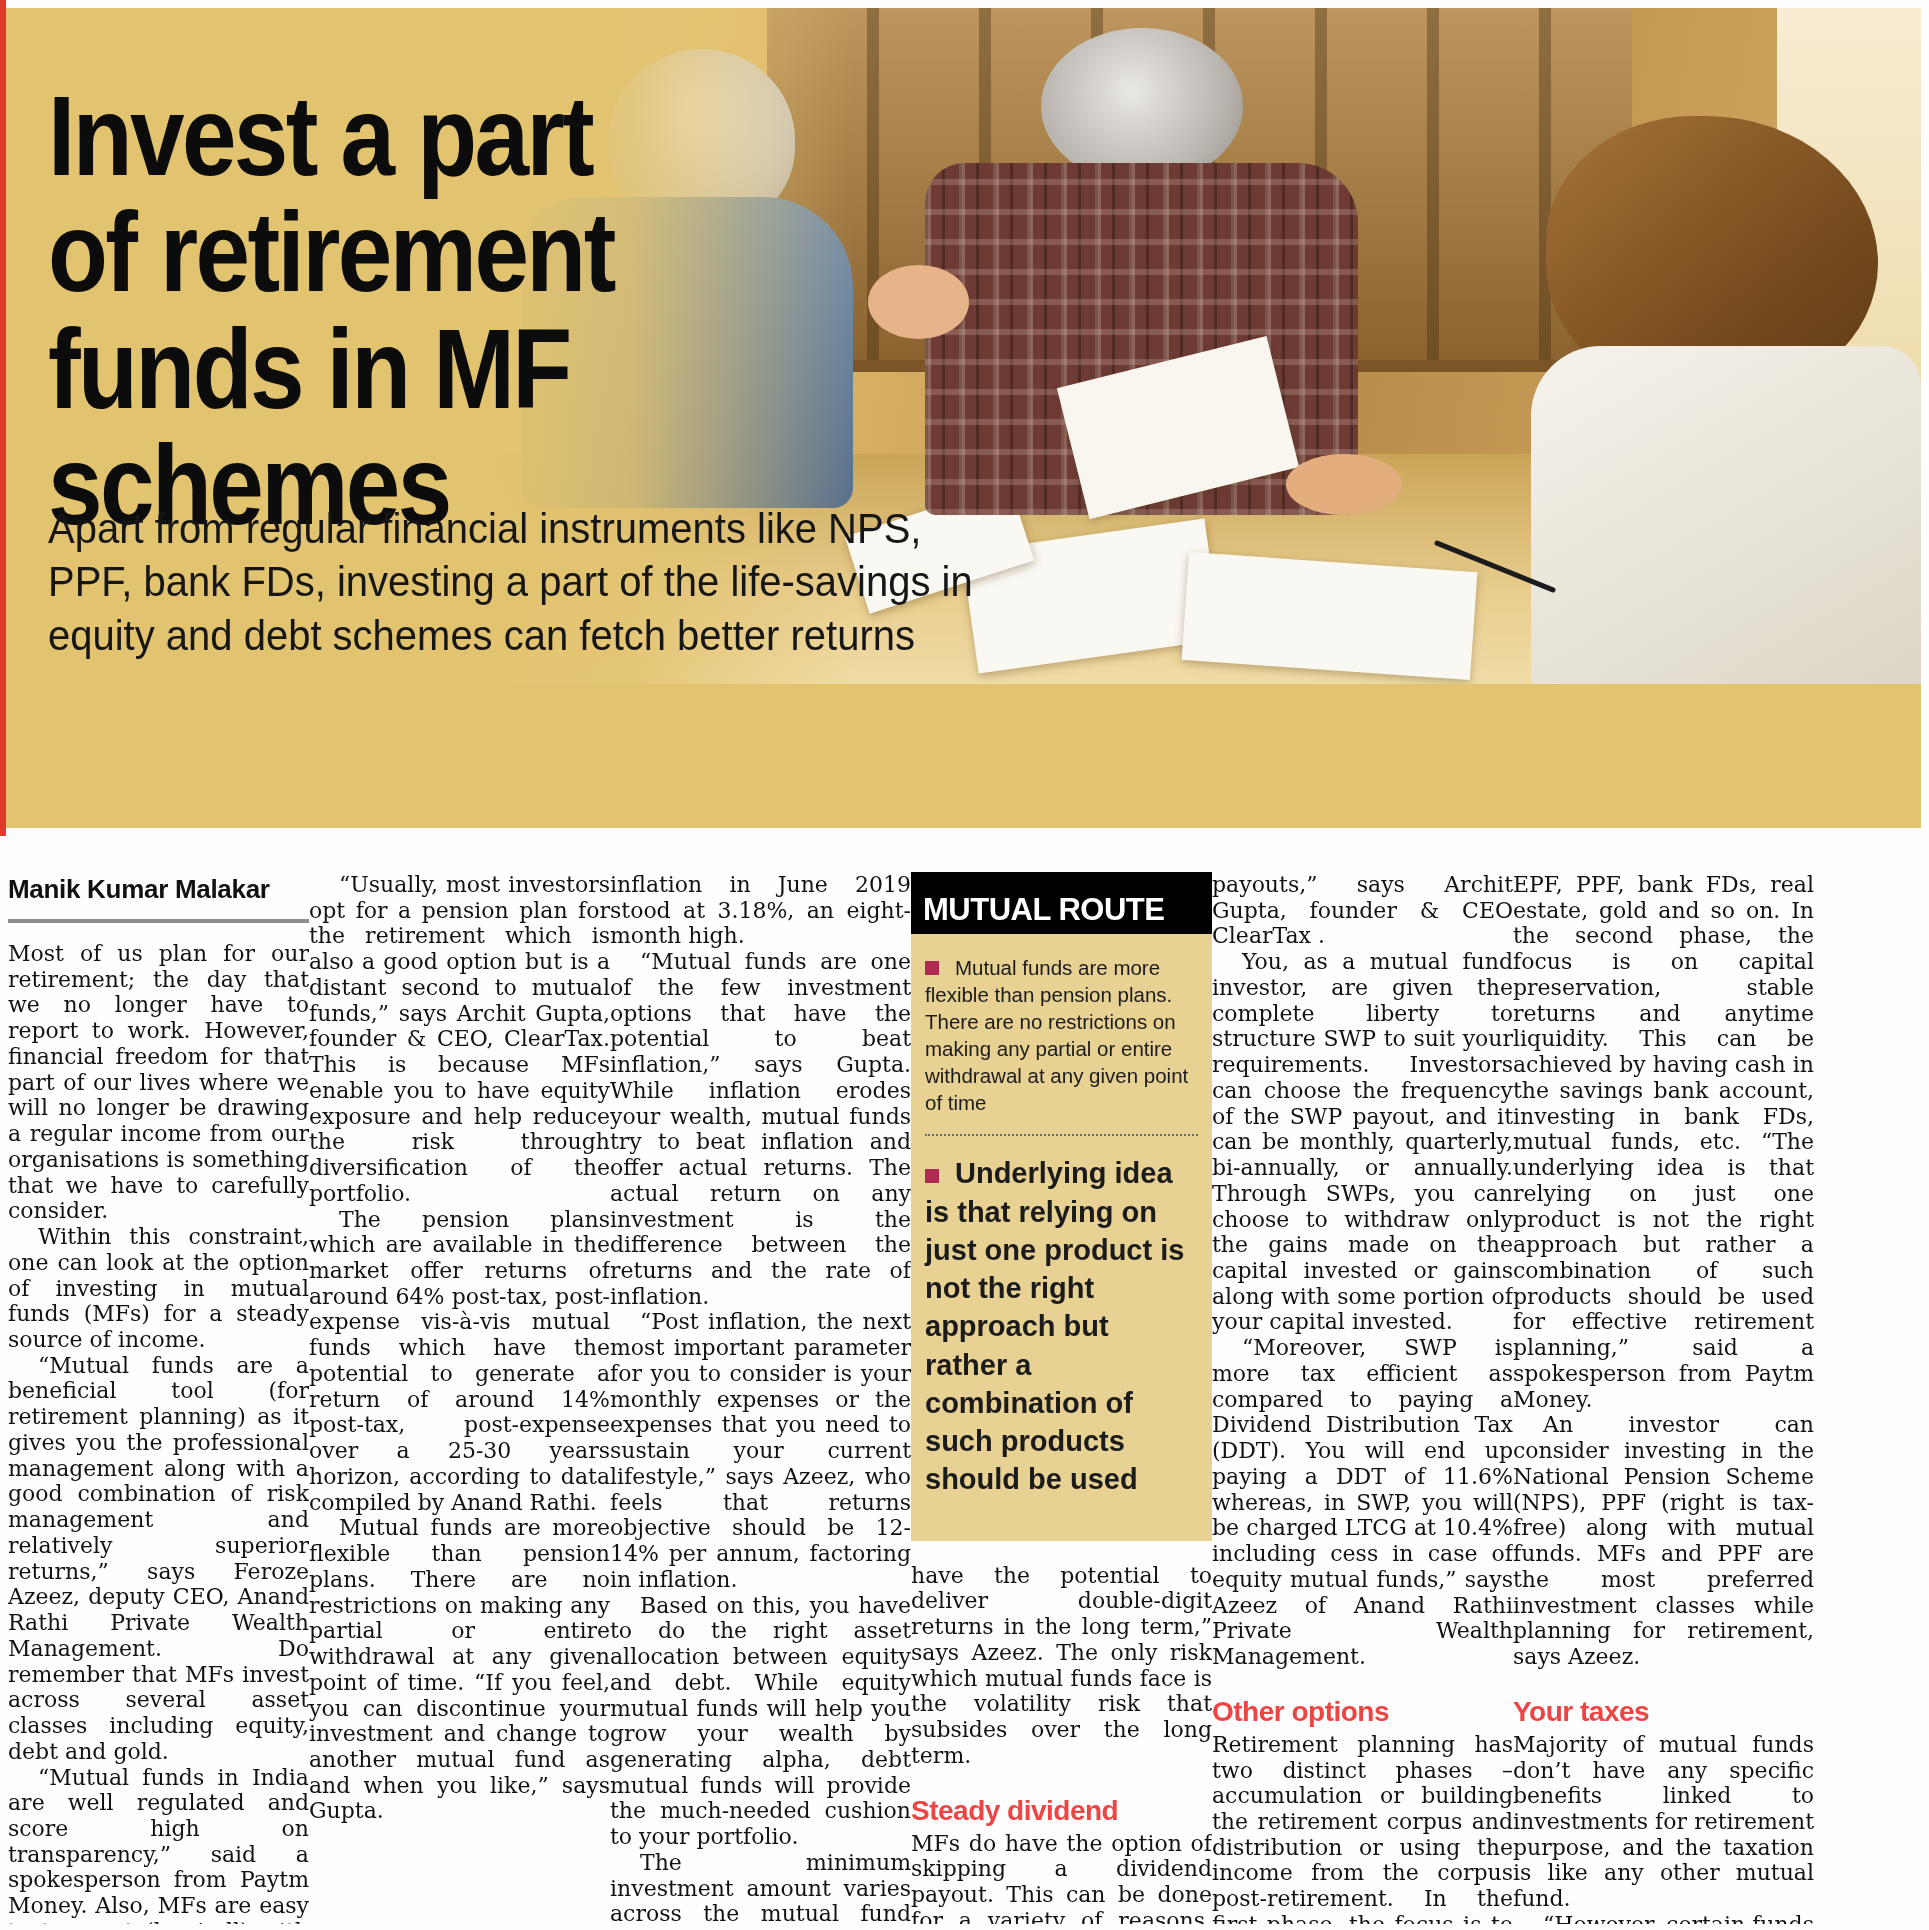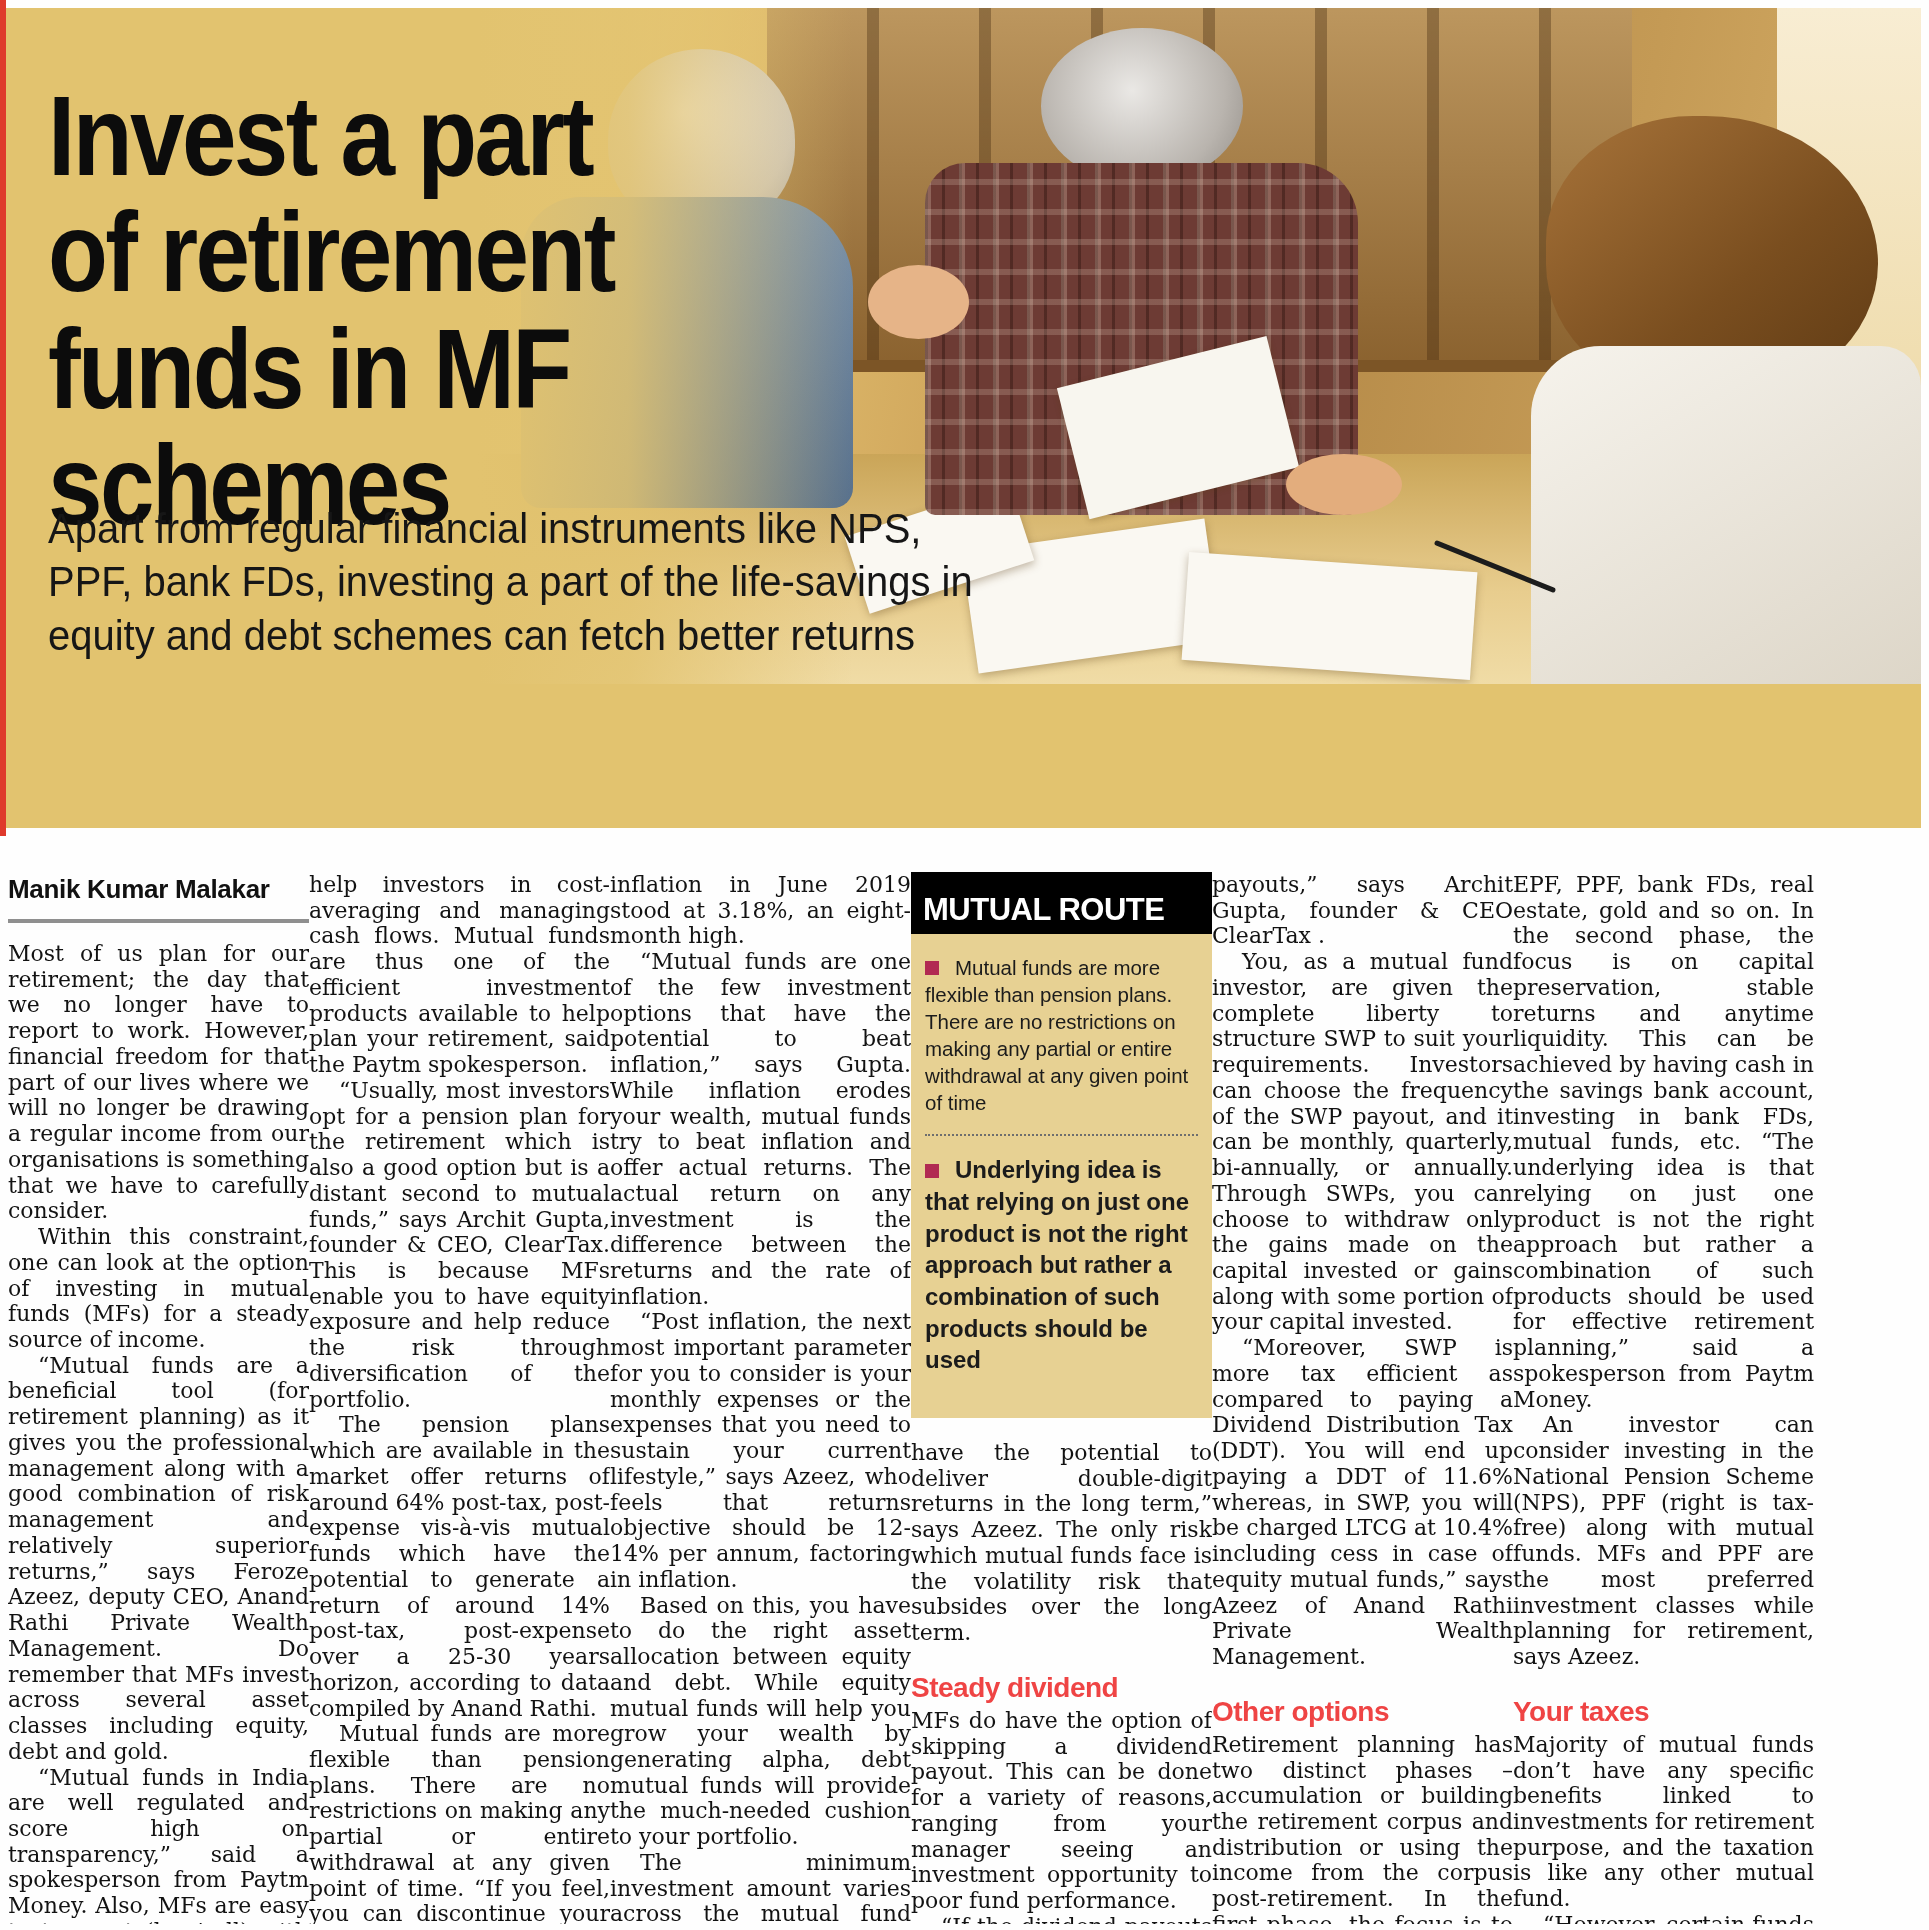--- a/index.html
+++ b/index.html
@@ -68,21 +68,21 @@
   .para.cont{text-align-last:justify;}
   .subhead{margin:26px 0 4px 0;font-size:28px;font-weight:bold;letter-spacing:-.5px;color:#ef4444;}
 
   
   .infobox{margin:0 0 22px 0;}
   .infobox-header{background:#000;color:#fff;font-weight:bold;font-size:31px;
       padding:20px 12px 6px 12px;letter-spacing:-.5px;transform-origin:left top;}
   .infobox-body{background:#e7d193;padding:20px 14px 42px 14px;font-size:20.5px;line-height:1.32;color:#1b1b1b;}
   .infobox-item{margin:0;}
   .infobox-item .sq{display:inline-block;width:14px;height:14px;background:#b12a52;margin-right:16px;}
-  .infobox-item.bold{font-weight:bold;font-size:24px;}
+  .infobox-item.bold{font-weight:bold;font-size:29px;}
   .dotted{border:0;border-top:2px dotted #6e6e6e;margin:18px 0;}
 </style>
 </head>
 <body>
 
 <div class="page">
 
   <div class="edge-stripe"></div>
 
   <div class="banner">
@@ -125,21 +125,20 @@
       <div>
           <p class="para">Most of us plan for our retirement; the day that we no longer have to report to work. However, financial freedom for that part of our lives where we will no longer be drawing a regular income from our organisations is something that we have to carefully consider.</p>
           <p class="para indent">Within this constraint, one can look at the option of investing in mutual funds (MFs) for a steady source of income.</p>
           <p class="para indent">“Mutual funds are a beneficial tool (for retirement planning) as it gives you the professional management along with a good combination of risk management and relatively superior returns,” says Feroze Azeez, deputy CEO, Anand Rathi Private Wealth Management. Do remember that MFs invest across several asset classes including equity, debt and gold.</p>
           <p class="para indent">“Mutual funds in India are well regulated and score high on transparency,” said a spokesperson from Paytm Money. Also, MFs are easy to transact (buy/sell) with the advent of digital platforms.</p>
         </div>
     </div>
 
     <div class="col">
       <div>
-          <p class="para">help investors in cost-averaging and managing cash flows. Mutual funds are thus one of the efficient investment products available to help plan your retirement, said the Paytm spokesperson.</p>
           <p class="para indent">“Usually, most investors opt for a pension plan for the retirement which is also a good option but is a distant second to mutual funds,” says Archit Gupta, founder &amp; CEO, ClearTax. This is because MFs enable you to have equity exposure and help reduce the risk through diversification of the portfolio.</p>
           <p class="para indent">The pension plans which are available in the market offer returns of around 64% post-tax, post-expense vis-à-vis mutual funds which have the potential to generate a return of around 14% post-tax, post-expense over a 25-30 years horizon, according to data compiled by Anand Rathi.</p>
           <p class="para indent">Mutual funds are more flexible than pension plans. There are no restrictions on making any partial or entire withdrawal at any given point of time. “If you feel, you can discontinue your investment and change to another mutual fund as and when you like,” says Gupta.</p>
         </div>
     </div>
 
     <div class="col">
       <div>
           <p class="para">inflation in June 2019 stood at 3.18%, an eight-month high.</p>
           <p class="para indent">“Mutual funds are one of the few investment options that have the potential to beat inflation,” says Gupta. While inflation erodes your wealth, mutual funds try to beat inflation and offer actual returns. The actual return on any investment is the difference between the returns and the rate of inflation.</p>

